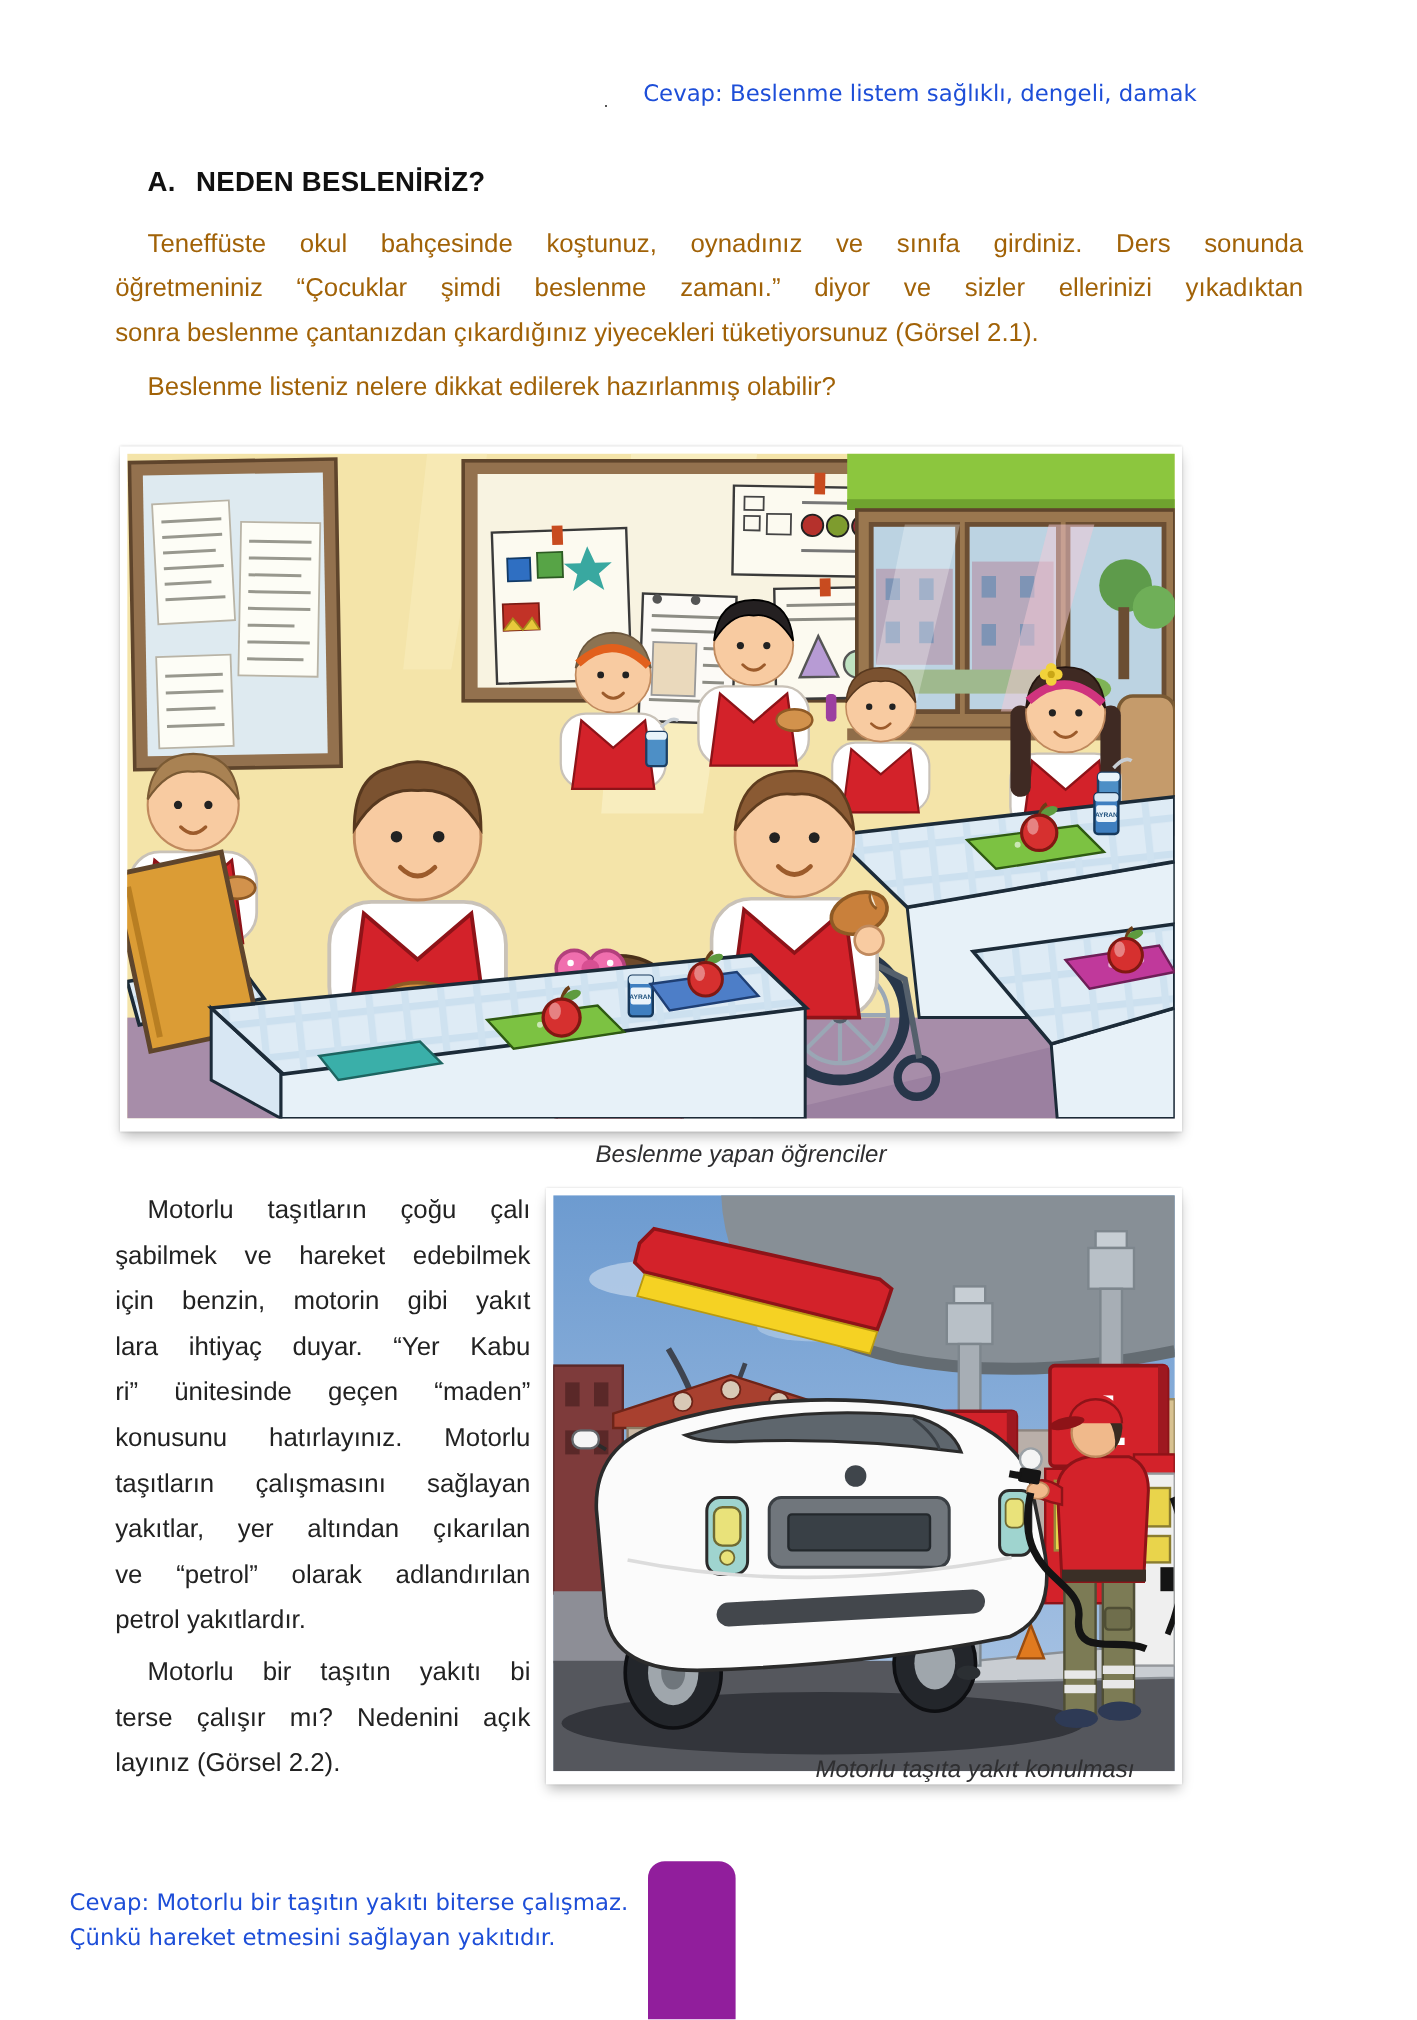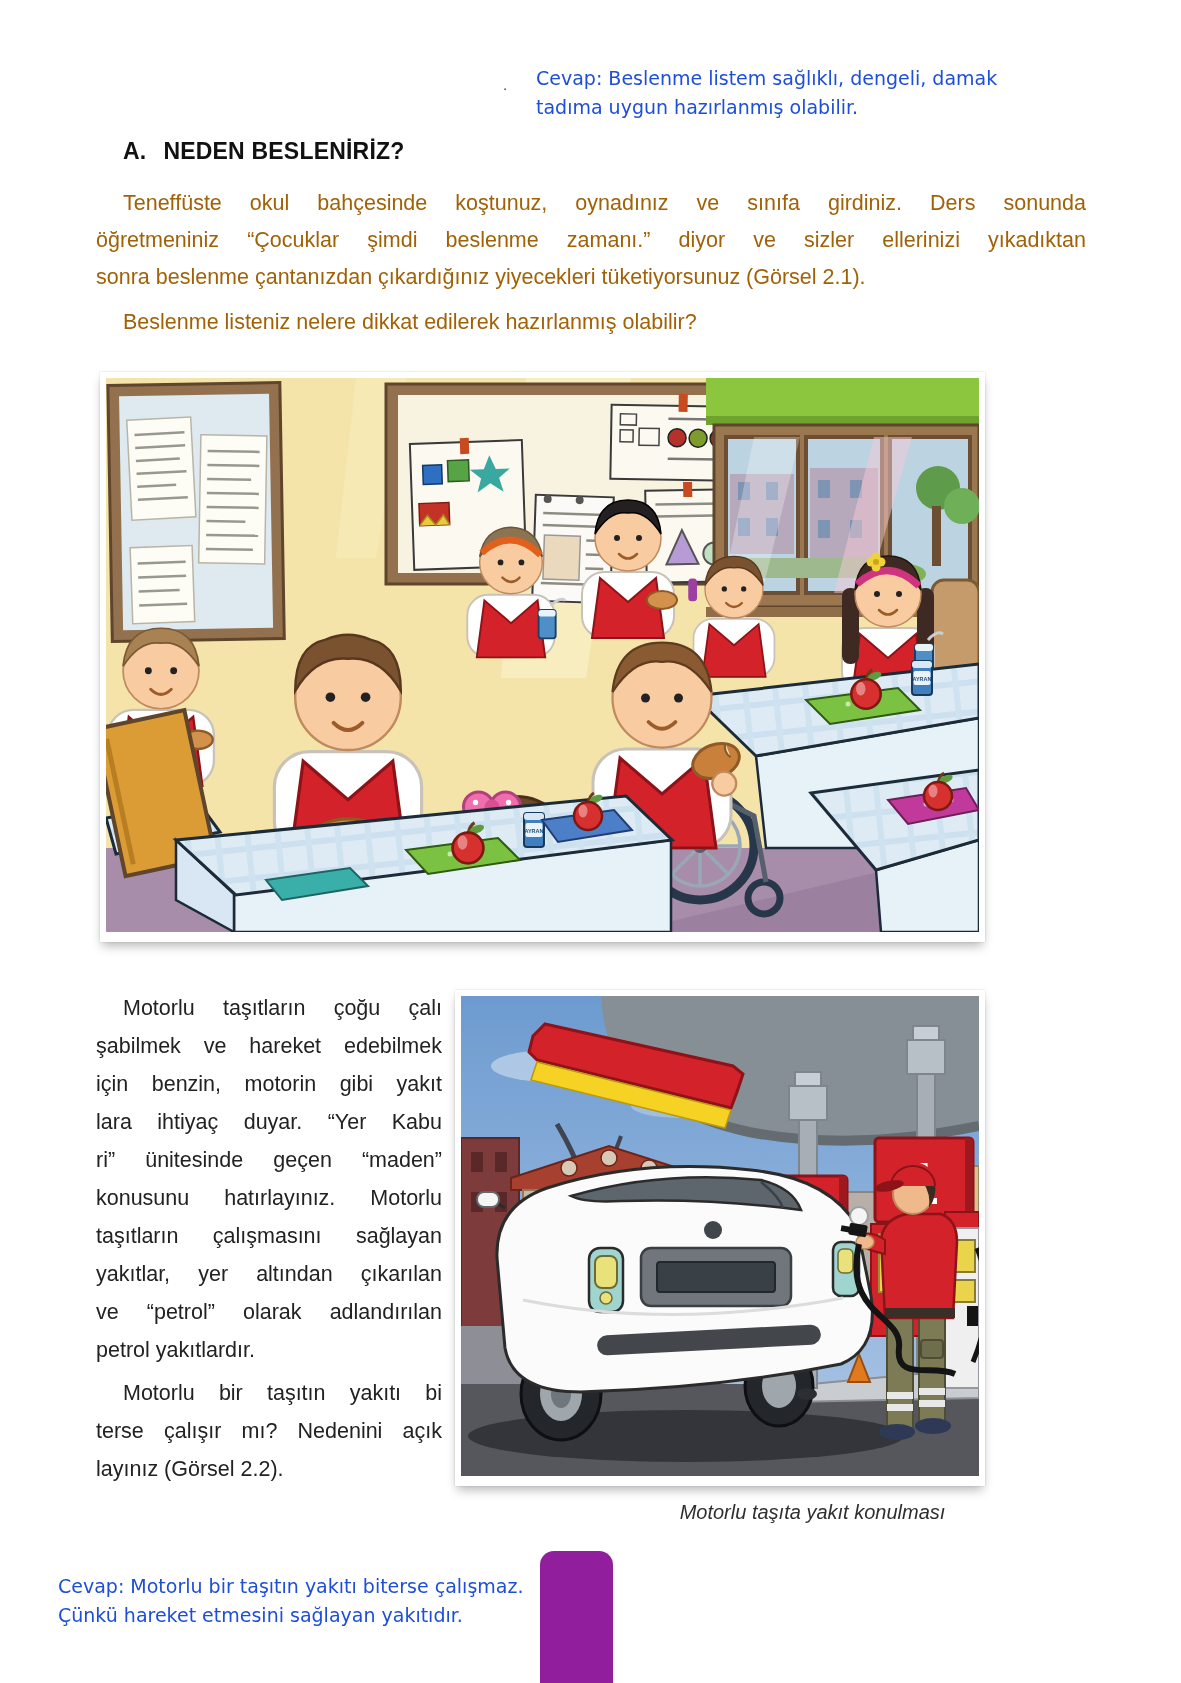--- a/index.html
+++ b/index.html
@@ -20,38 +20,37 @@
   .iend{text-align-last:left;}
   .ind{text-indent:27px;}
   .question{margin-top:8px;text-indent:27px;}
   
   .figure{position:absolute;background:#fff;padding:6px;
           box-shadow:0 6px 10px -2px rgba(0,0,0,.28),0 0 2px rgba(0,0,0,.15);}
   .fig1{left:100px;top:372px;}
   .fig2{left:455px;top:990px;}
   .caption{position:absolute;font-style:italic;font-size:20px;color:#2f2f31;text-align:center;}
   .cap1{left:100px;top:951px;width:885px;padding-left:150px;box-sizing:border-box;}
-  .cap2{left:455px;top:1501px;width:530px;padding-left:185px;box-sizing:border-box;}
+  .cap2{left:455px;top:1464px;width:530px;padding-left:185px;box-sizing:border-box;}
   
   .bodycol{left:96px;top:989px;width:346px;font-size:21.5px;line-height:38px;color:#222;}
   .ln{text-align:justify;text-align-last:justify;}
   .end{text-align-last:left;}
   .p2{margin-top:5px;}
   
   .tab{left:540px;top:1551px;width:73px;height:145px;border-radius:14px;background:#911E9C;z-index:5;}
   svg text{font-family:"Liberation Sans",sans-serif;}
 </style>
 </head>
 <body>
 
 <div class="page">
 
   <div class="abs ans ans-top">
     <div>Cevap: Beslenme listem sağlıklı, dengeli, damak</div>
-    <div>tadıma uygun hazırlanmış olabilir.</div>
   </div>
   <div class="abs stray">.</div>
 
   <div class="abs heading">
     <span>A.</span>
     <span>NEDEN BESLENİRİZ?</span>
   </div>
 
   <div class="abs intro">
     <div class="iln ind">Teneffüste okul bahçesinde koştunuz, oynadınız ve sınıfa girdiniz. Ders sonunda</div>
@@ -392,20 +391,21 @@
         <circle cx="344" cy="476" r="2.5" fill="#fff" opacity="0.6"></circle>
           <circle cx="372" cy="472" r="2.5" fill="#fff" opacity="0.6"></circle>
         <use href="#apple" transform="translate(362,470) scale(1.1)"></use>
         <use href="#ayran" transform="translate(428,452)"></use>
         <polygon points="436,442 508,432 526,452 452,464" fill="#4D7EC8" stroke="#1F3F74" stroke-width="2"></polygon>
         <use href="#apple" transform="translate(482,438)"></use>
         <polygon points="160,502 244,490 262,508 176,522" fill="#3AAFA9" stroke="#1D6561" stroke-width="2"></polygon>
       </g>
     </svg>
   </div>
+  <div class="caption cap1">Beslenme yapan öğrenciler</div>
 
   <div class="abs bodycol">
     <div class="ln ind">Motorlu taşıtların çoğu çalı</div>
     <div class="ln">şabilmek ve hareket edebilmek</div>
     <div class="ln">için benzin, motorin gibi yakıt</div>
     <div class="ln">lara ihtiyaç duyar. “Yer Kabu</div>
     <div class="ln">ri” ünitesinde geçen “maden”</div>
     <div class="ln">konusunu hatırlayınız. Motorlu</div>
     <div class="ln">taşıtların çalışmasını sağlayan</div>
     <div class="ln">yakıtlar, yer altından çıkarılan</div>

